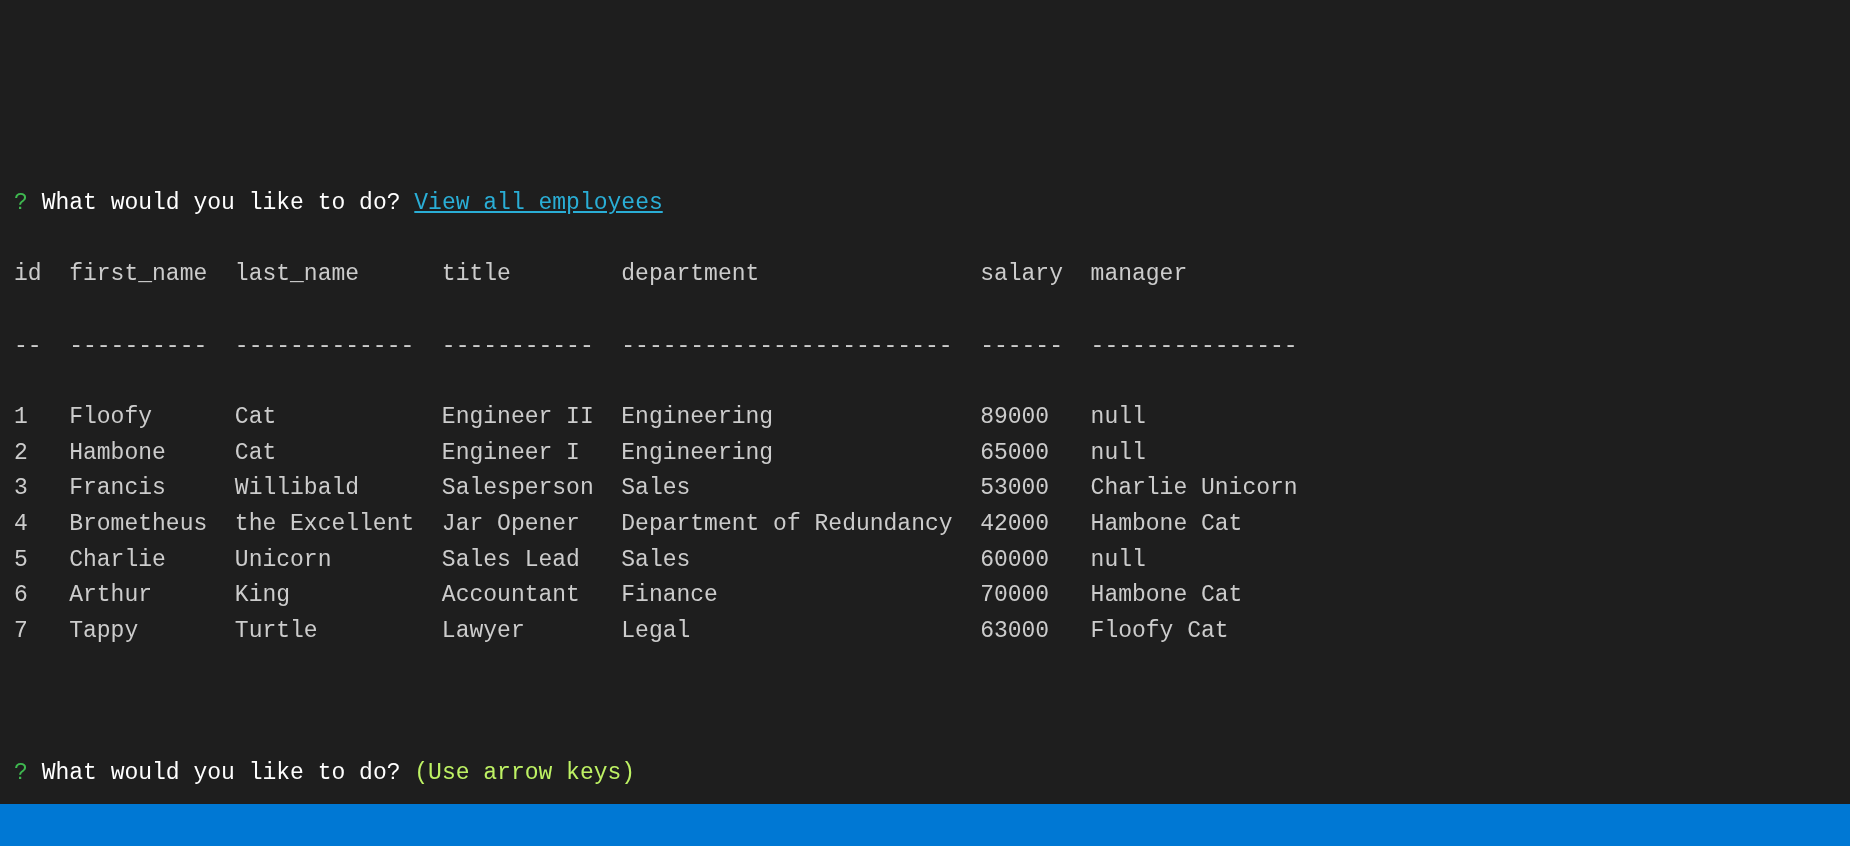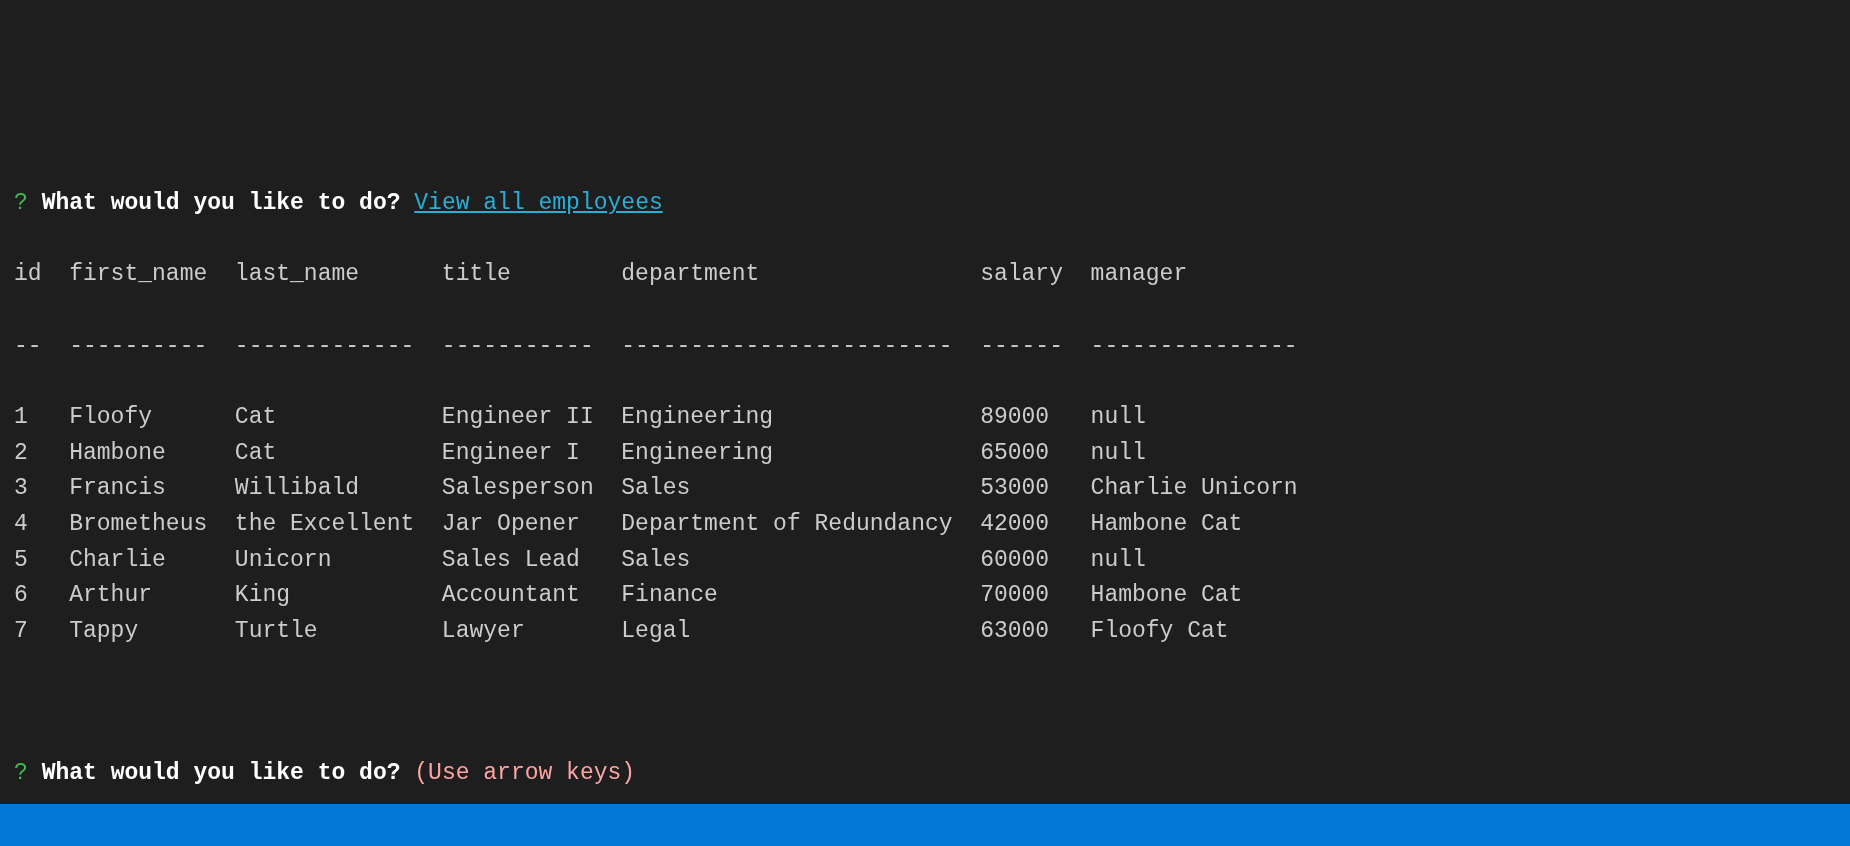--- a/index.html
+++ b/index.html
@@ -18,25 +18,25 @@
       overflow: hidden;
     }
     .green {
       color: #3fb950;
     }
     .cyan {
       color: #2aaed6;
       text-decoration: underline;
     }
     .bold {
-      font-weight: bold;
+      font-weight: normal;
       color: #ffffff;
     }
     .dim {
-      color: #fca5a5;
+      color: #bef264;
     }
     .normal {
       color: #cccccc;
     }
     .prompt-line {
       display: block;
     }
     .table-row {
       display: block;
     }

